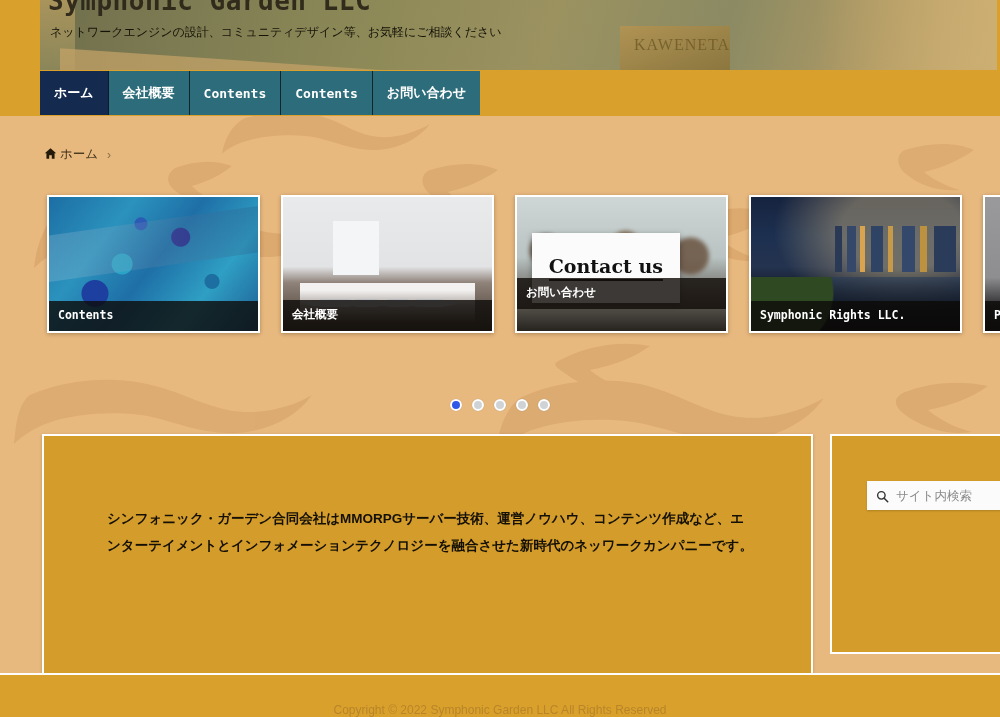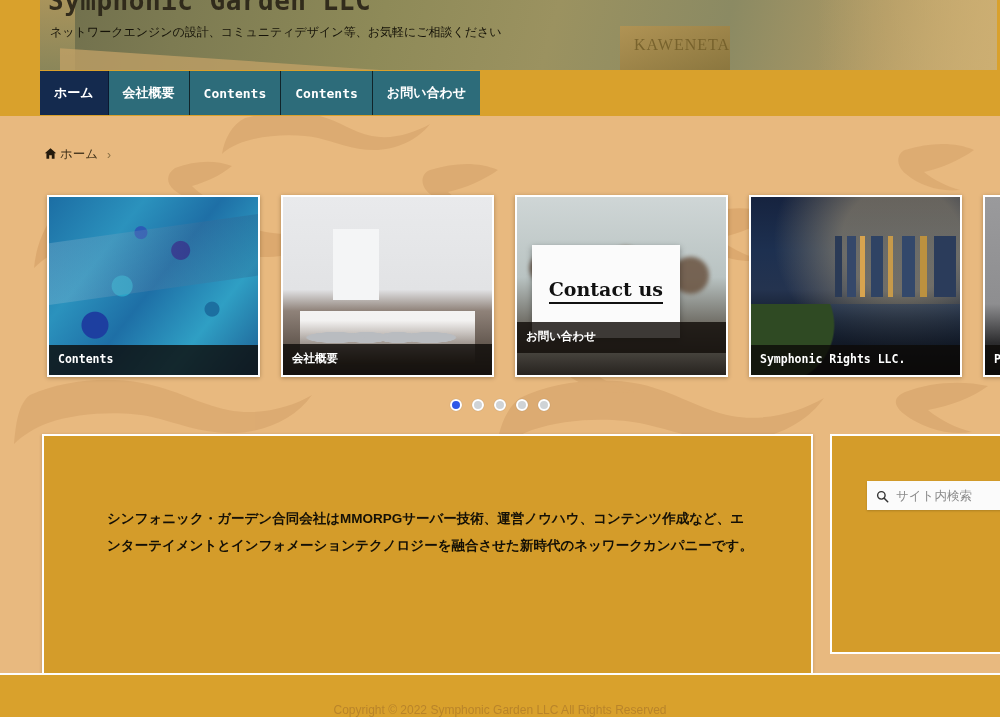--- a/index.html
+++ b/index.html
@@ -104,21 +104,21 @@
   #breadcrumb .home-ico { font-size: 13px; color: #2b2010; line-height: 1; }
   #breadcrumb .sep { color: #8a7045; font-size: 12px; margin-left: 6px; }
 
   
   #carousel {
     position: absolute; left: 47px; top: 79px;
     width: 953px; height: 182px;
     display: flex; gap: 21px;
   }
   .card {
-    position: relative; width: 213px; height: 182px; flex: 0 0 213px;
+    position: relative; width: 213px; height: 138px; flex: 0 0 213px;
     background: #555; overflow: hidden;
     border: 2px solid #ffffff;
     box-shadow: 0 1px 4px rgba(60,40,10,.35);
     cursor: pointer;
   }
   .card .img { position: absolute; inset: 0; }
   .card .label {
     position: absolute; left: 0; right: 0; bottom: 0;
     background: rgba(12,10,8,.80);
     color: #fff; font-size: 11.5px; font-weight: bold;

